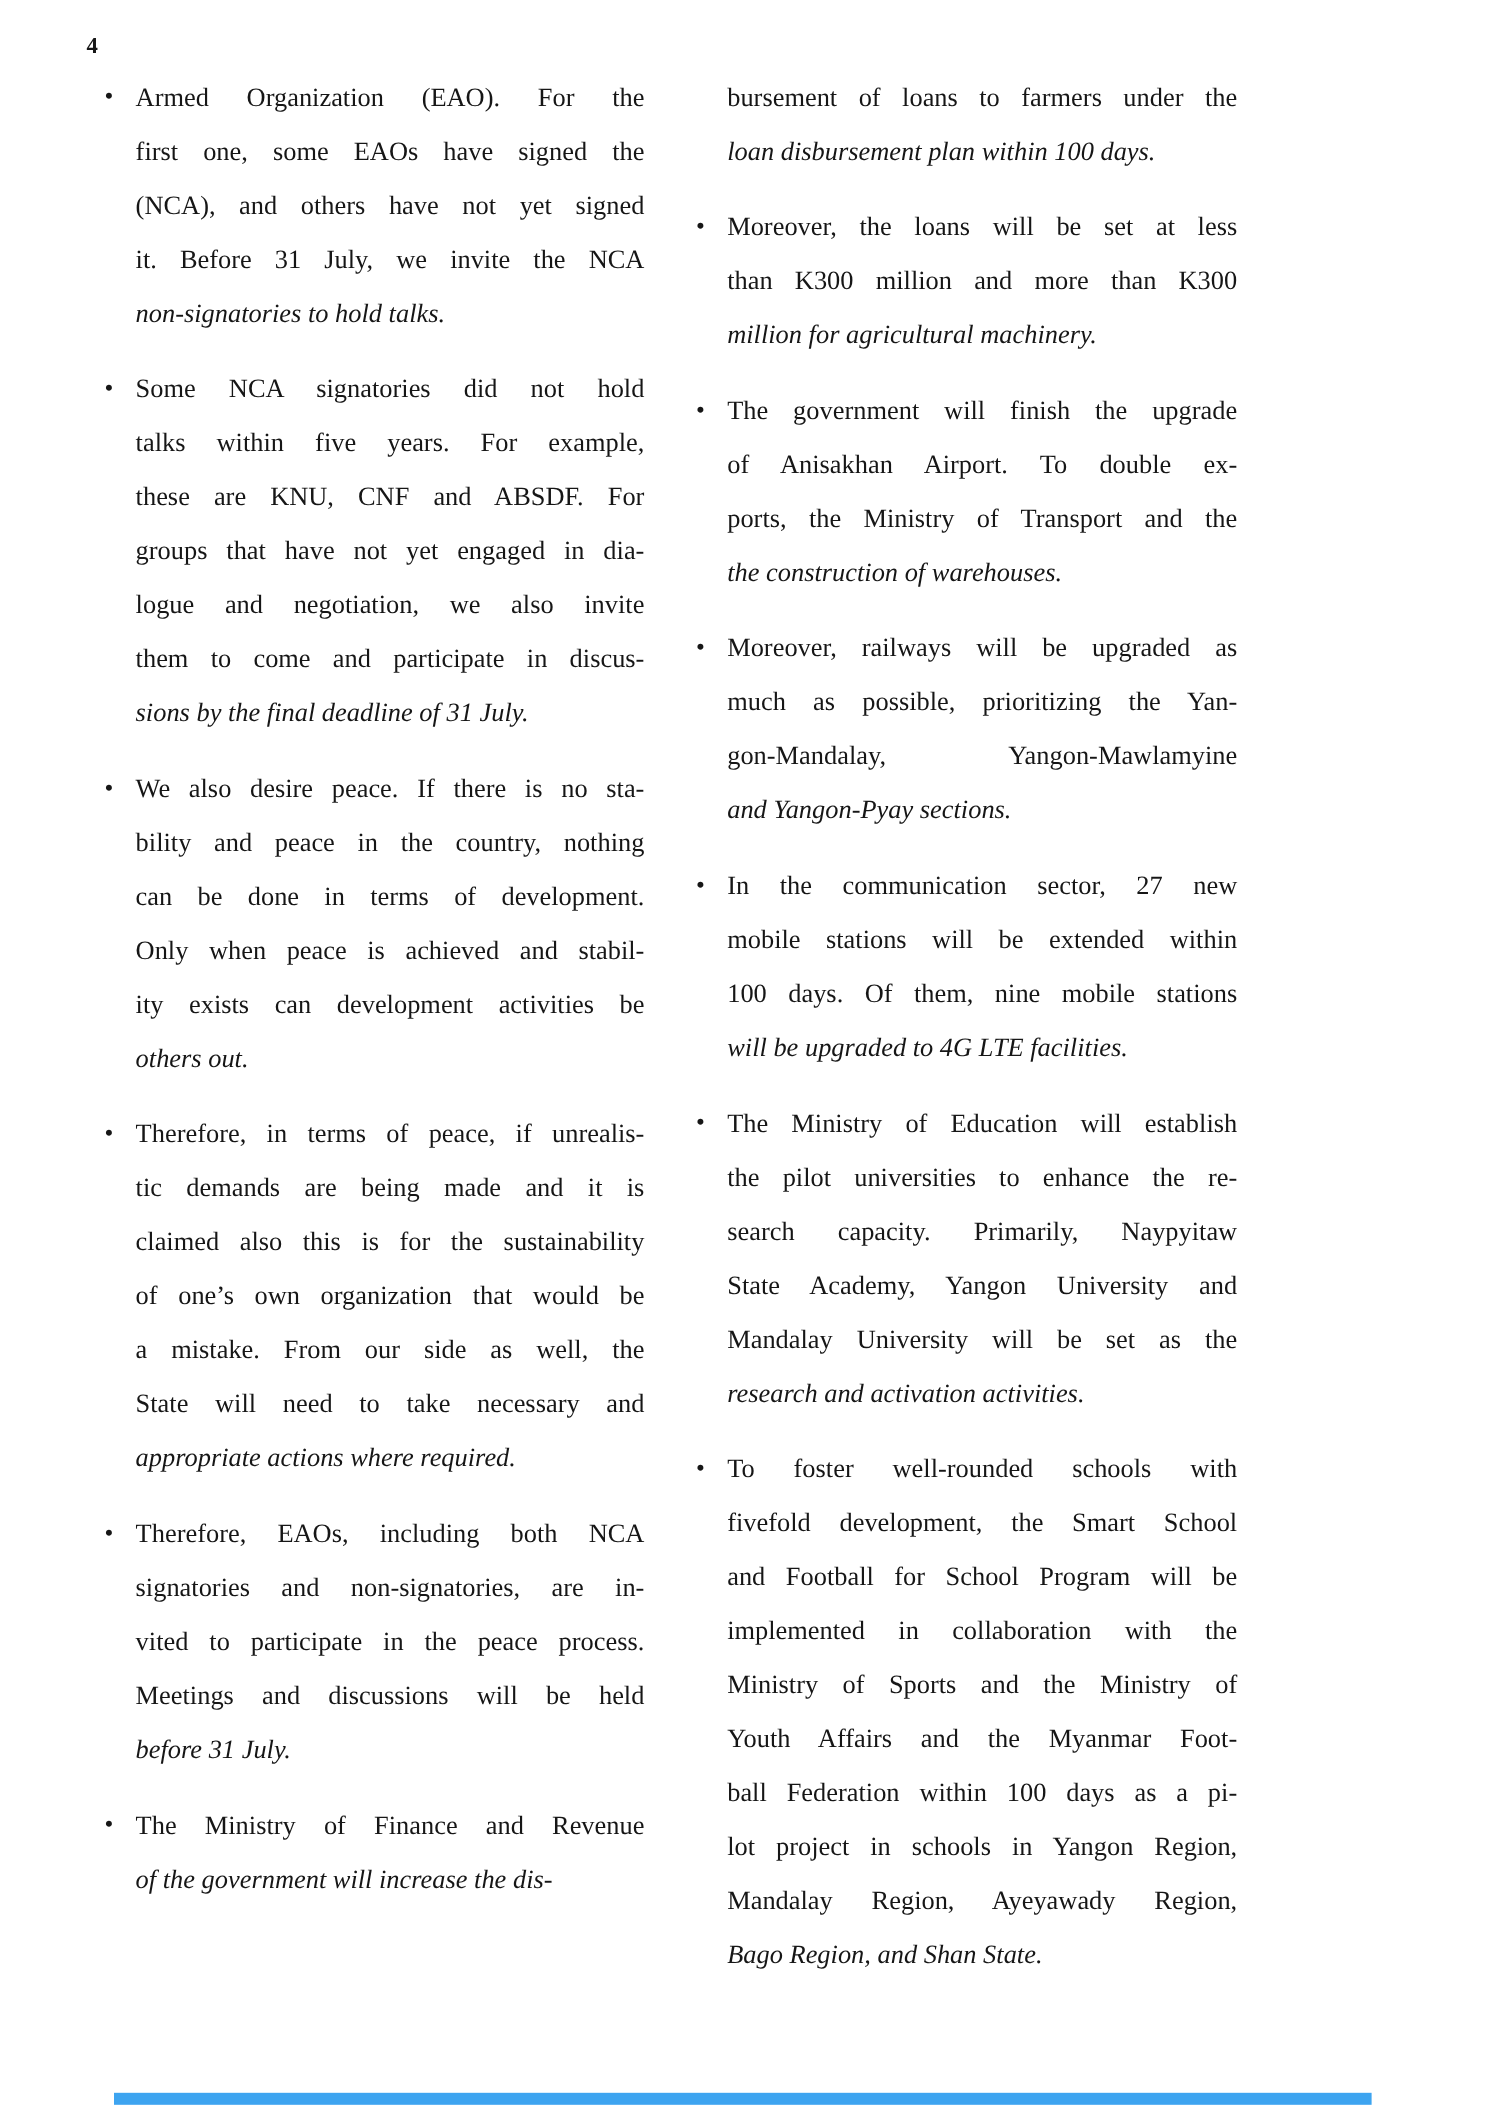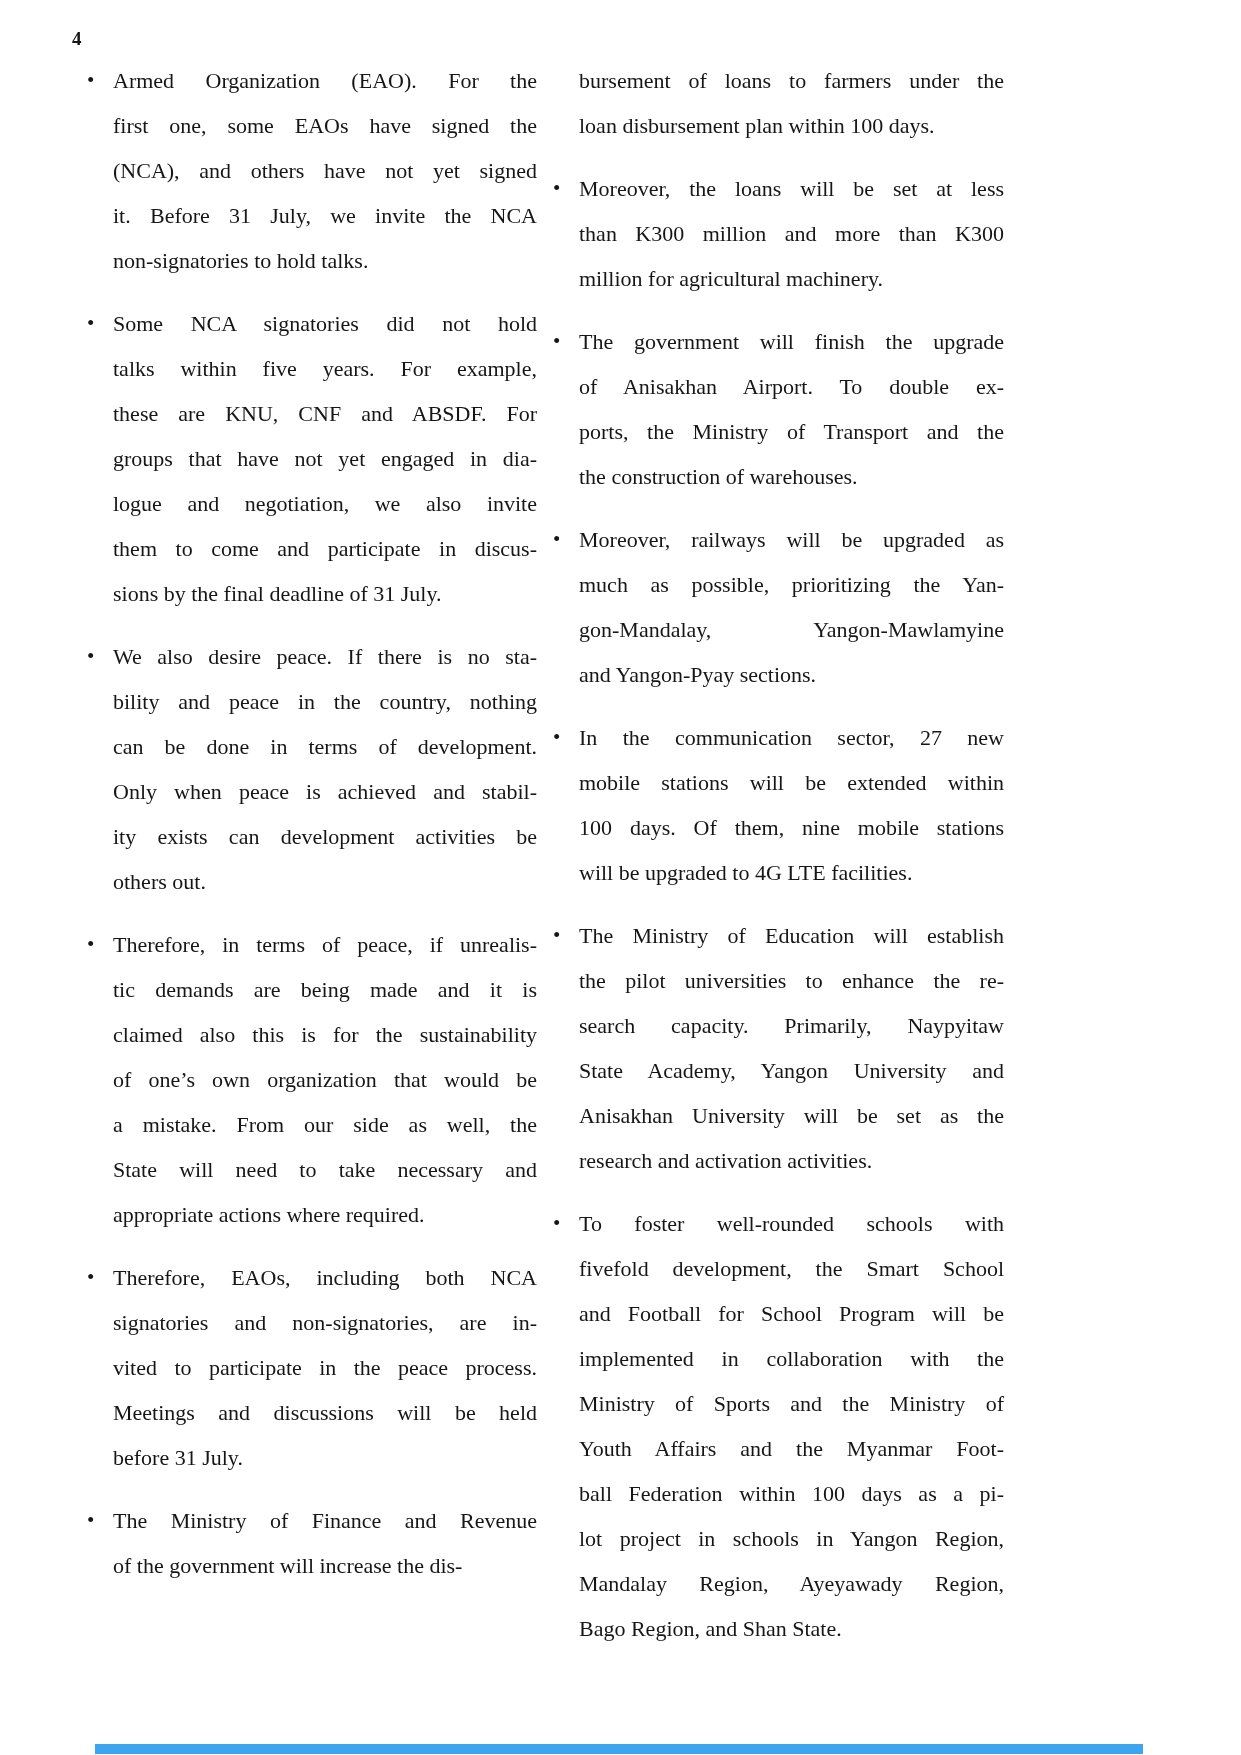--- a/index.html
+++ b/index.html
@@ -30,21 +30,21 @@
   }
   .column {
     position: absolute;
     top: 58px;
   }
   .column-left {
     left: 85px;
     width: 452px;
   }
   .column-right {
-    left: 551px;
+    left: 578px;
     width: 453px;
   }
   .item {
     position: relative;
     padding-left: 28px;
     margin-bottom: 18px;
   }
   .bullet {
     position: absolute;
     left: 2px;
@@ -56,20 +56,21 @@
   .line {
     font-size: 22px;
     line-height: 45px;
     text-align: justify;
     text-align-last: justify;
     white-space: normal;
     color: #161616;
   }
   .line.last {
     text-align-last: left;
+    font-style: italic;
   }
   .footer-bar {
     position: absolute;
     left: 95px;
     top: 1744px;
     width: 1048px;
     height: 10px;
   }
 </style>
 </head>
@@ -162,21 +163,21 @@
         <div class="line">mobile stations will be extended within</div>
         <div class="line">100 days. Of them, nine mobile stations</div>
         <div class="line last">will be upgraded to 4G LTE facilities.</div>
       </div>
       <div class="item">
         <span class="bullet">•</span>
         <div class="line">The Ministry of Education will establish</div>
         <div class="line">the pilot universities to enhance the re-</div>
         <div class="line">search capacity. Primarily, Naypyitaw</div>
         <div class="line">State Academy, Yangon University and</div>
-        <div class="line">Anisakhan University will be set as the</div>
+        <div class="line">Mandalay University will be set as the</div>
         <div class="line last">research and activation activities.</div>
       </div>
       <div class="item">
         <span class="bullet">•</span>
         <div class="line">To foster well-rounded schools with</div>
         <div class="line">fivefold development, the Smart School</div>
         <div class="line">and Football for School Program will be</div>
         <div class="line">implemented in collaboration with the</div>
         <div class="line">Ministry of Sports and the Ministry of</div>
         <div class="line">Youth Affairs and the Myanmar Foot-</div>

